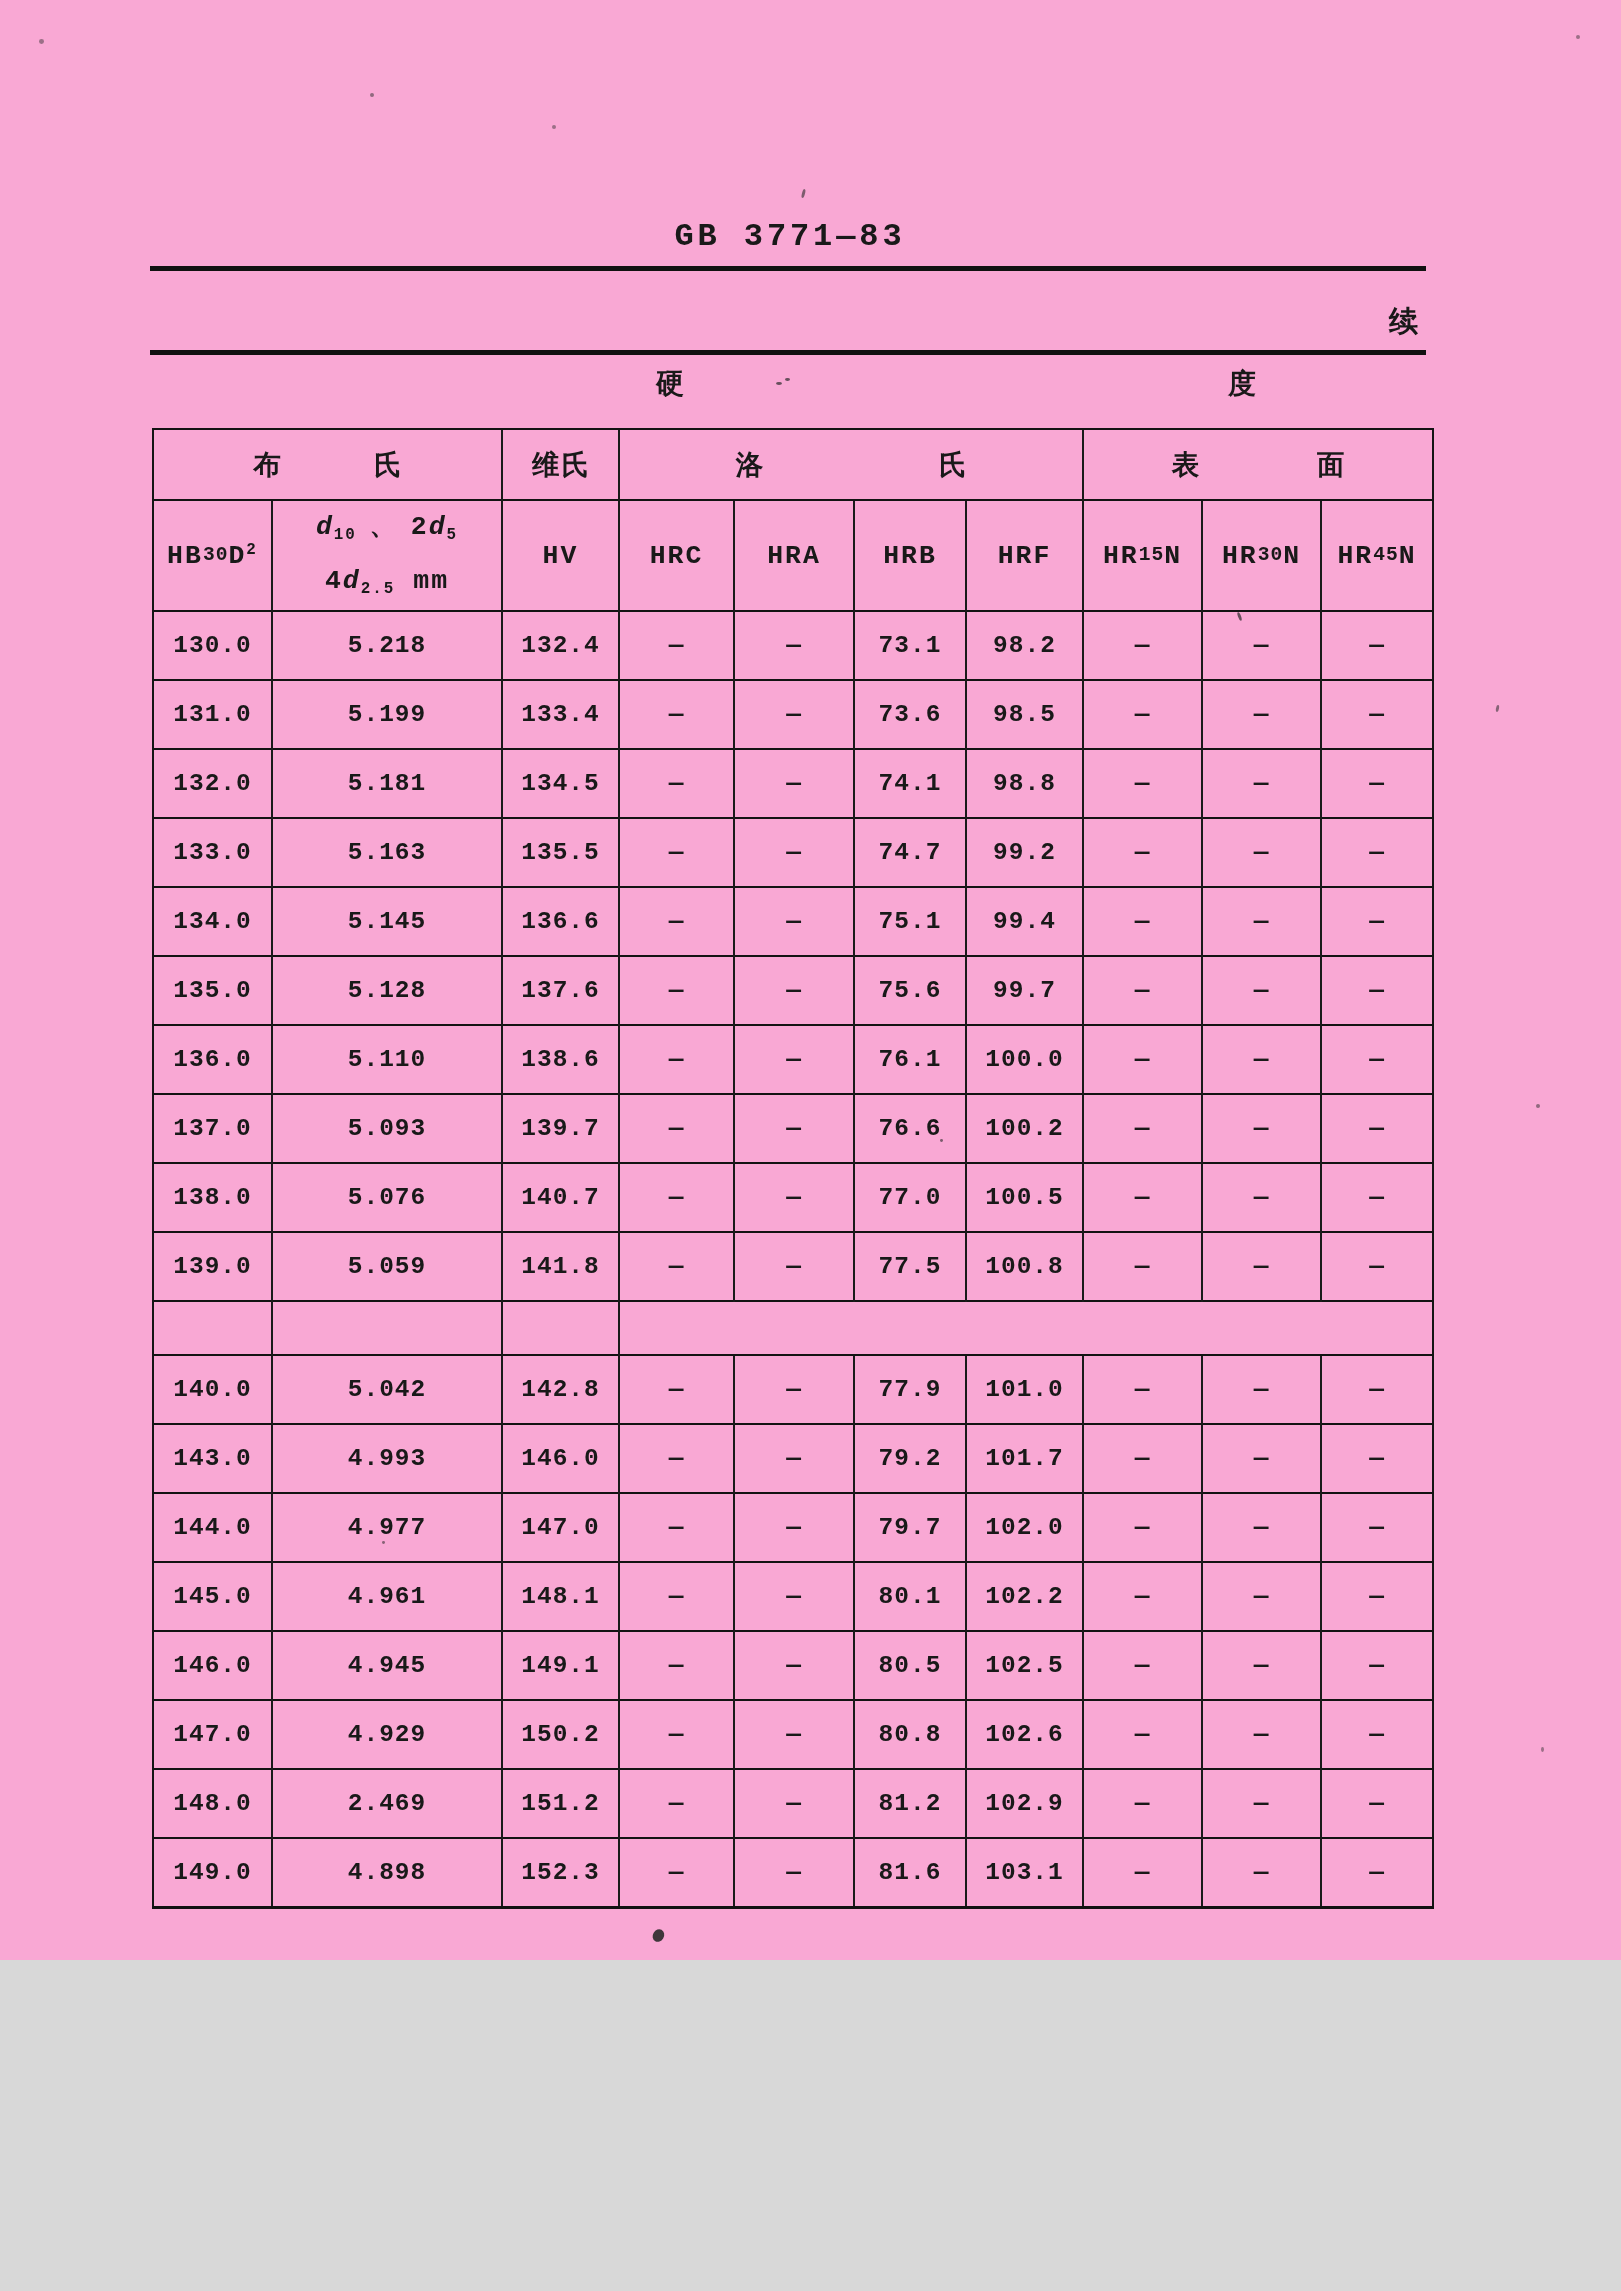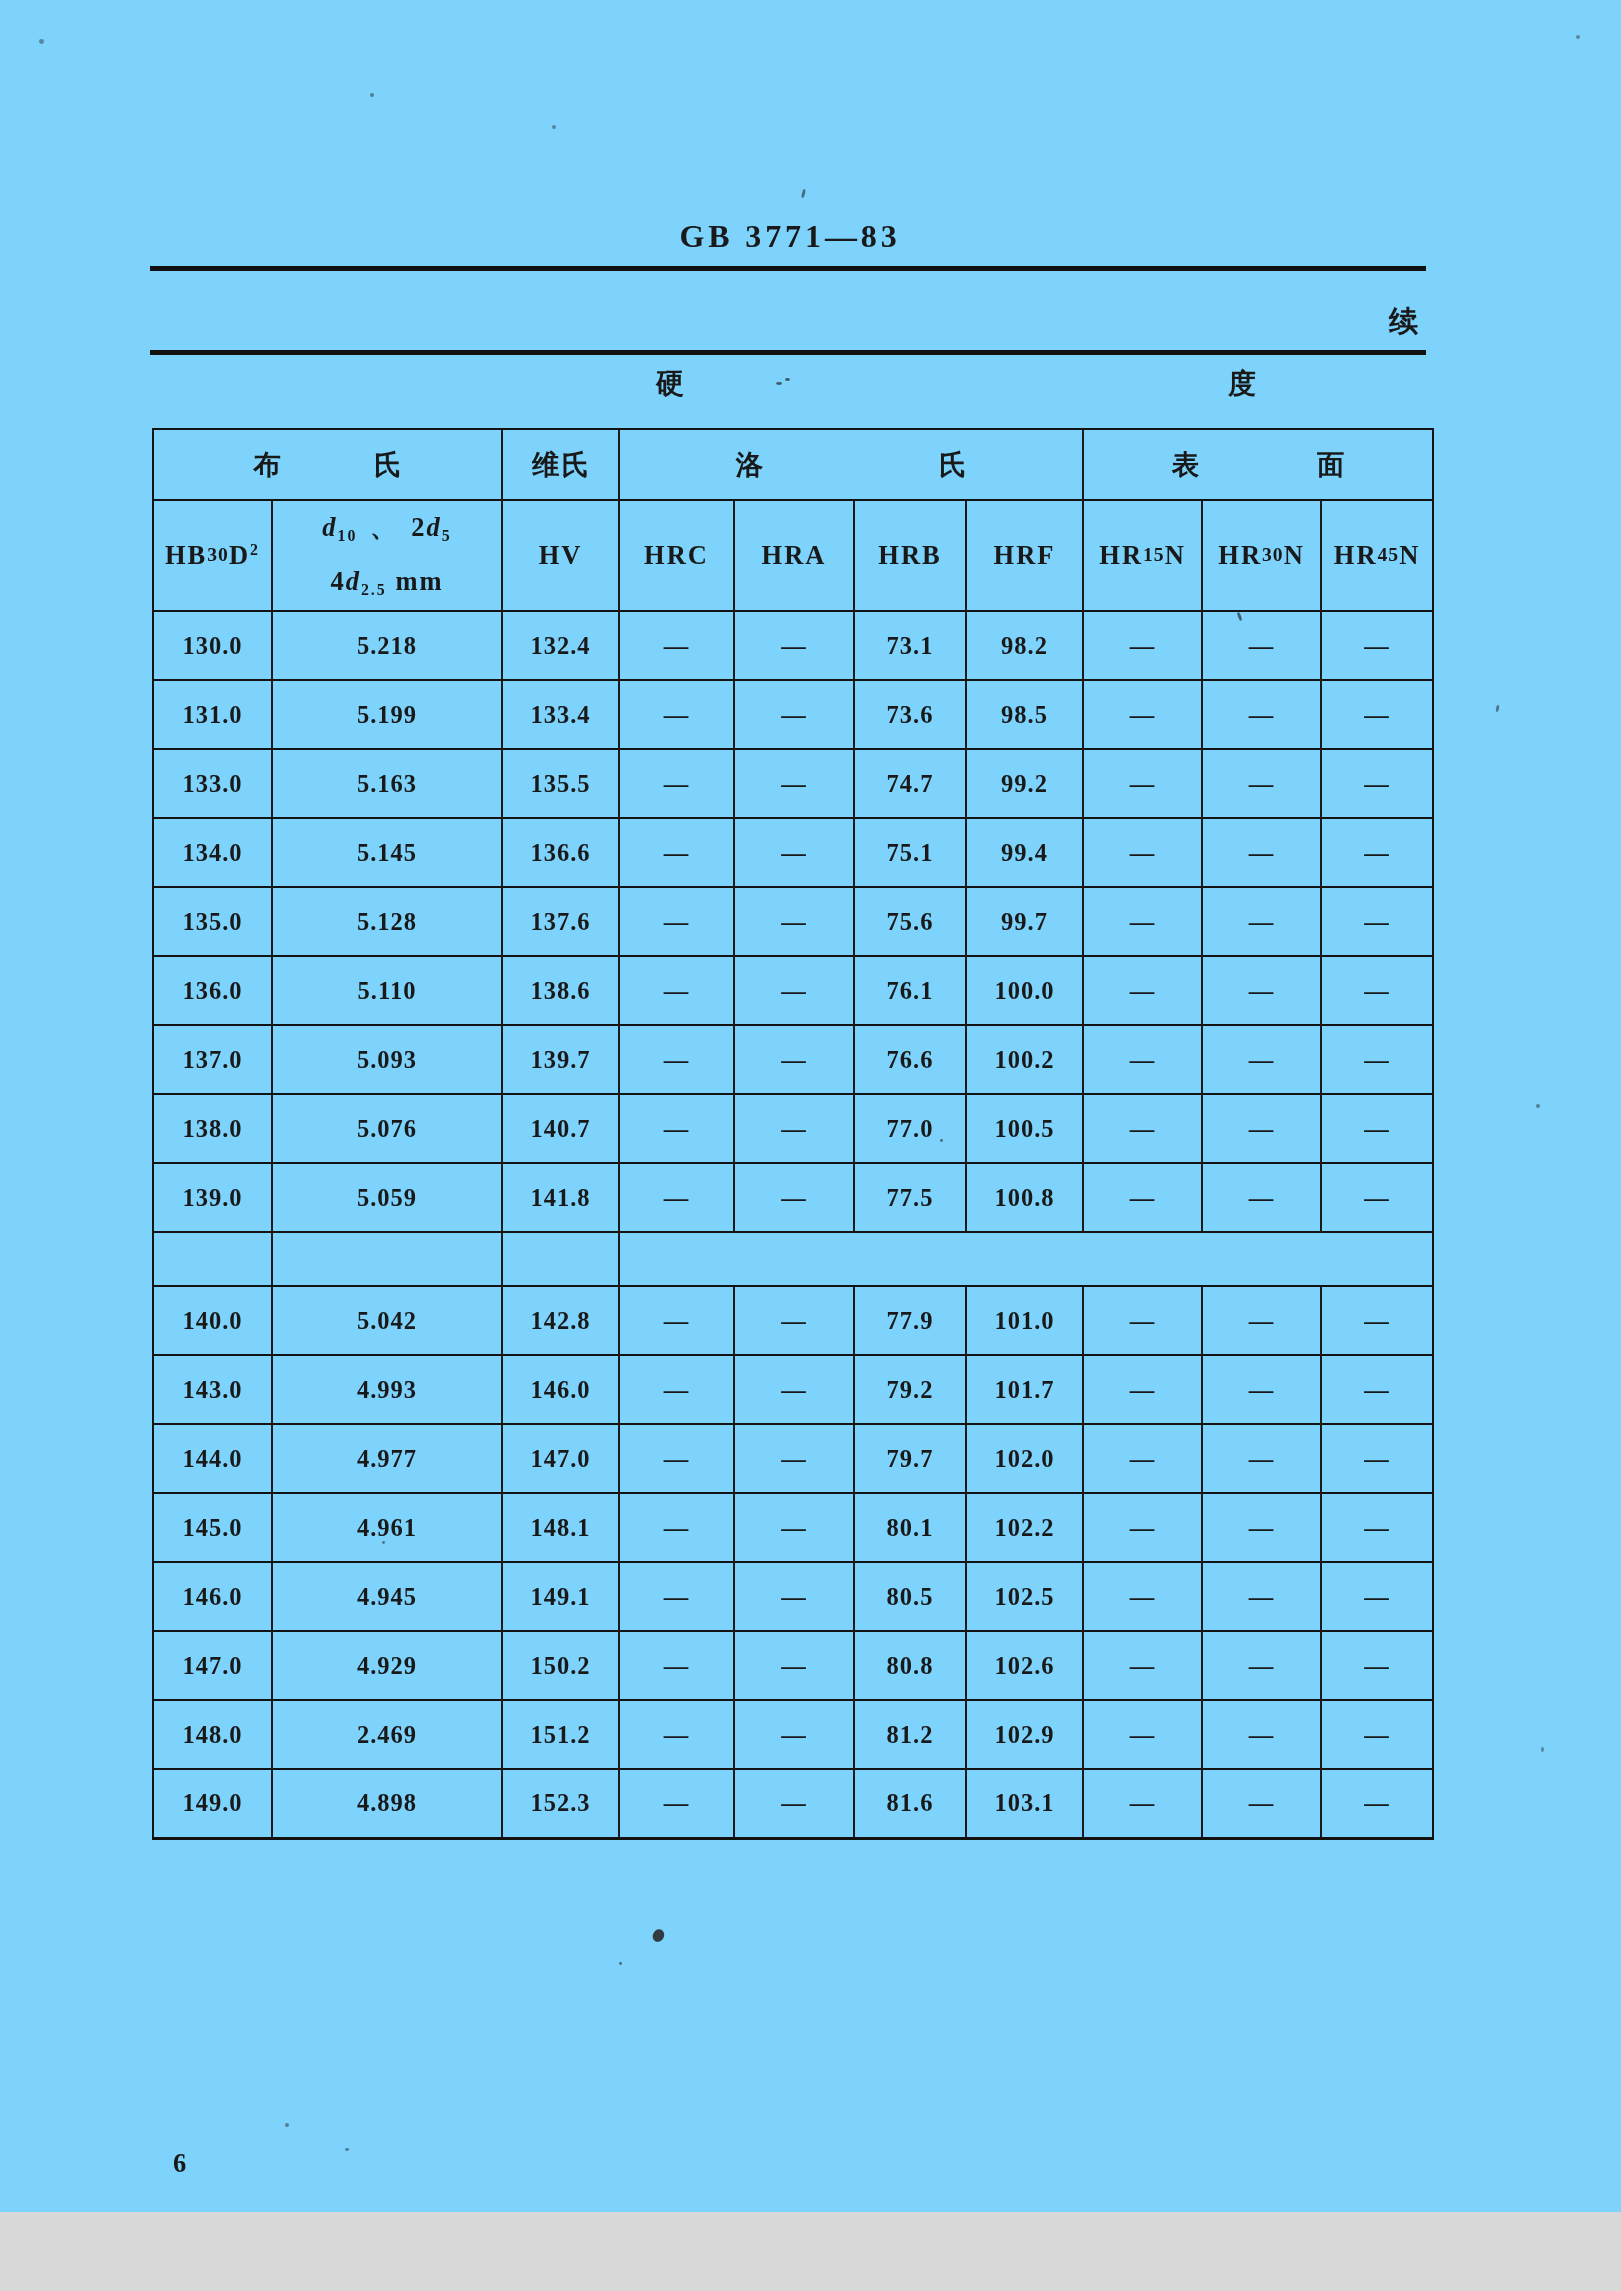--- a/index.html
+++ b/index.html
@@ -1,17 +1,17 @@
 <!DOCTYPE html>
 <html><head>
 <meta charset="utf-8">
 <style>
   html,body{margin:0;padding:0;background:#d8d8d8;}
-  .page{position:relative;width:1621px;height:2212px;background:#7dd3fc;overflow:hidden;
-        font-family:Liberation Serif, serif;color:#191919;}
+  .page{position:relative;width:1621px;height:1960px;background:#f9a8d4;overflow:hidden;
+        font-family:Liberation Mono, monospace;color:#191919;}
   .doc-title{position:absolute;left:790px;top:218px;transform:translateX(-50%);
              font-size:32px;font-weight:bold;letter-spacing:3.9px;white-space:nowrap;}
   .rule{position:absolute;left:150px;width:1276px;height:4.9px;background:#111;}
   .rule1{top:266px;}
   .rule2{top:350px;}
   .continued{position:absolute;left:1389px;top:302px;font-size:29px;font-weight:600;}
   .super-header{position:absolute;left:152px;top:365px;width:1277px;height:63px;}
   .super-header span{position:absolute;transform:translateX(-50%);font-size:28px;font-weight:600;}
   .sh-hard{left:518px;}
   .sh-deg{left:1090px;}
@@ -135,20 +135,32 @@
           <td>133.4</td>
           <td>—</td>
           <td>—</td>
           <td>73.6</td>
           <td>98.5</td>
           <td>—</td>
           <td>—</td>
           <td>—</td>
         </tr>
         <tr class="data-row">
+          <td>132.0</td>
+          <td>5.181</td>
+          <td>134.5</td>
+          <td>—</td>
+          <td>—</td>
+          <td>74.1</td>
+          <td>98.8</td>
+          <td>—</td>
+          <td>—</td>
+          <td>—</td>
+        </tr>
+        <tr class="data-row">
           <td>133.0</td>
           <td>5.163</td>
           <td>135.5</td>
           <td>—</td>
           <td>—</td>
           <td>74.7</td>
           <td>99.2</td>
           <td>—</td>
           <td>—</td>
           <td>—</td>

